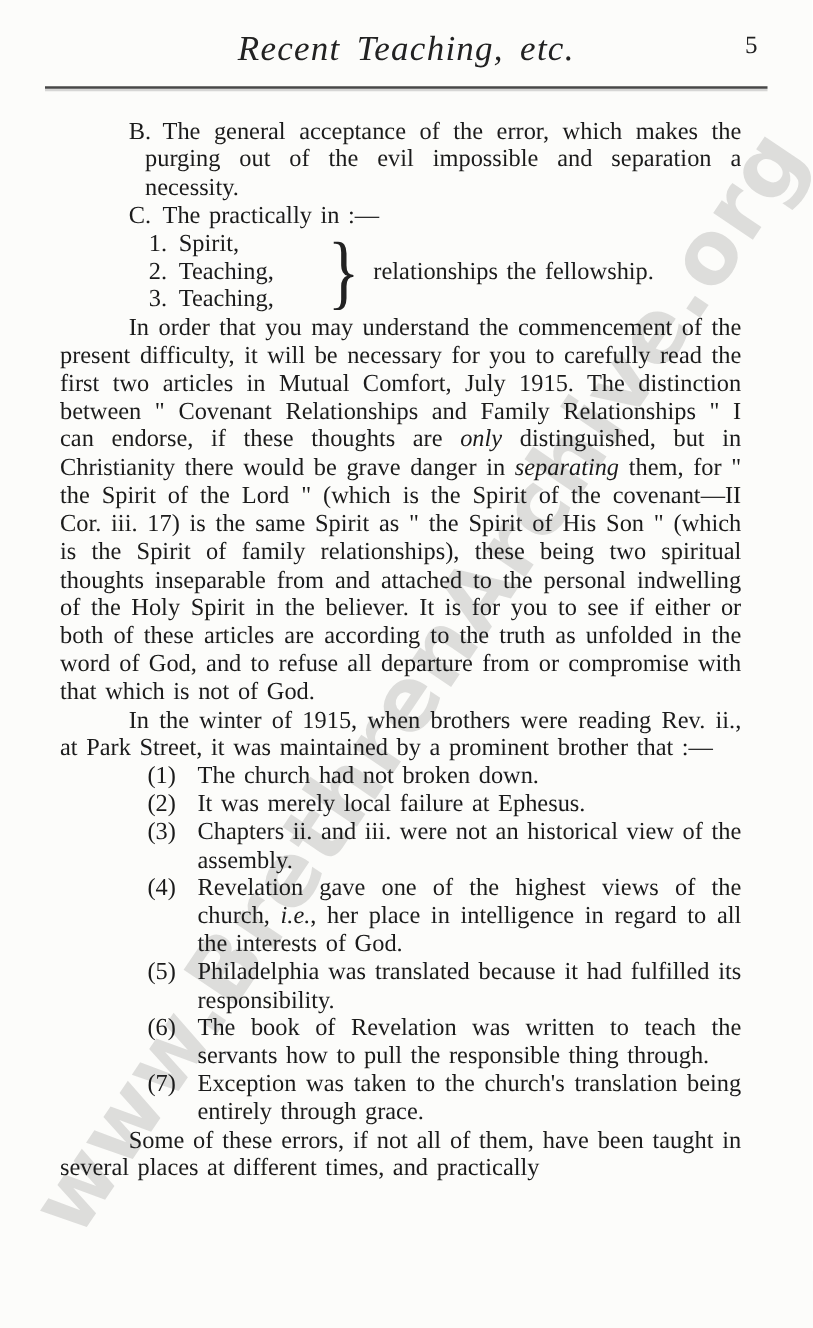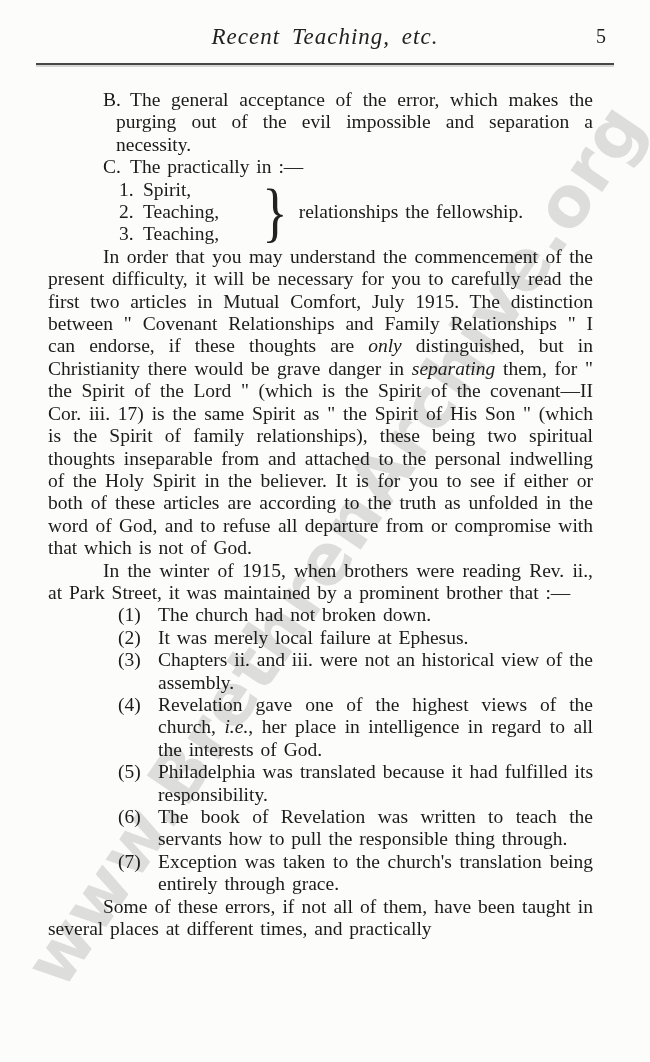--- a/index.html
+++ b/index.html
@@ -22,21 +22,21 @@
     letter-spacing:1px;
     white-space:nowrap;
     color:rgba(60,60,60,0.16);
     z-index:0;
     user-select:none;
   }
   header{position:relative;z-index:1;padding-top:24px;}
   .running-title{
     text-align:center;
     font-style:italic;
-    font-size:23px;
+    font-size:28px;
     letter-spacing:1px;
     word-spacing:5px;
     color:#222;
   }
   .page-number{
     position:absolute;top:25px;right:44px;
     font-size:20px;color:#222;
   }
   .rule{
     margin:13px 36px 0 36px;

